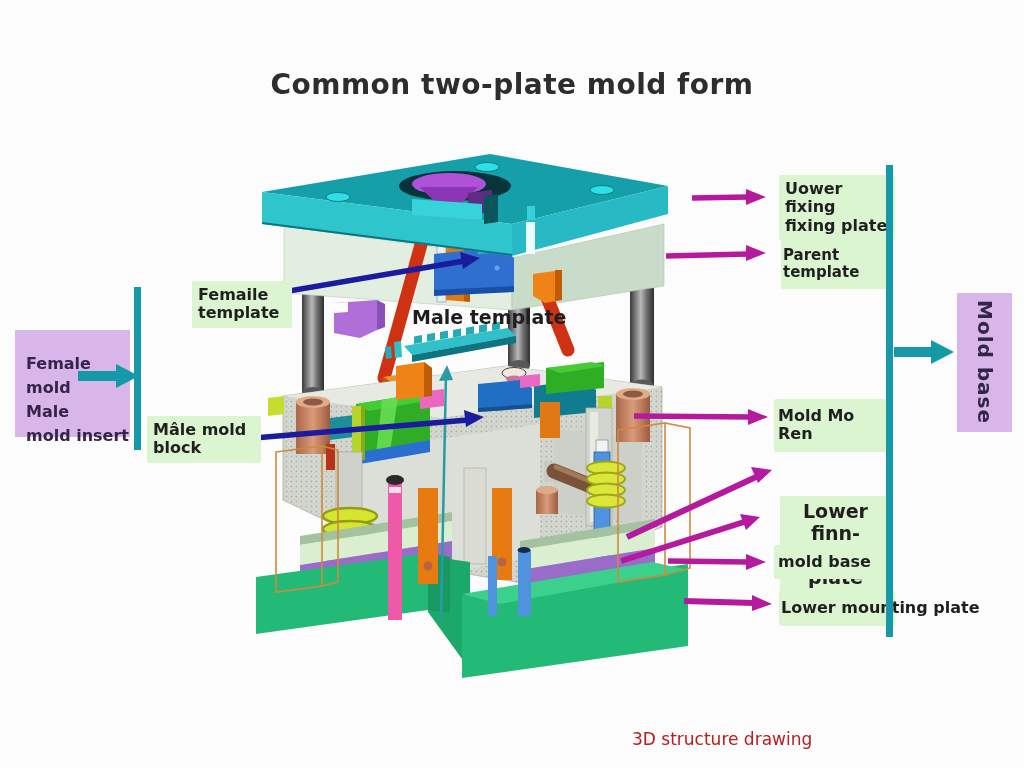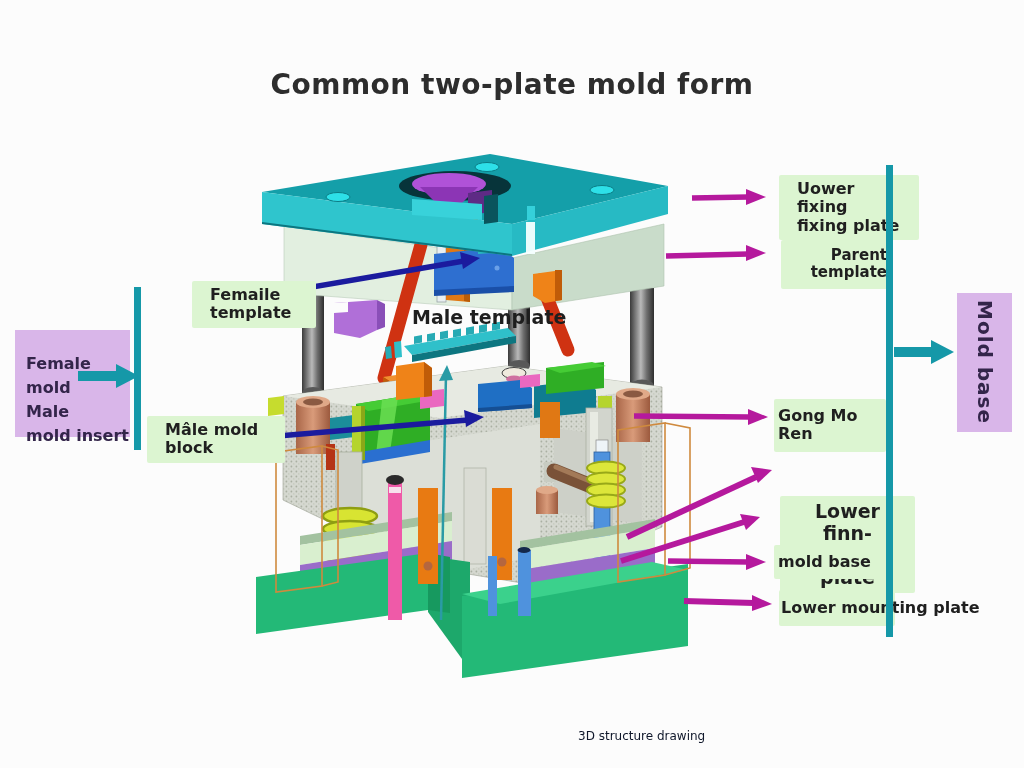--- a/index.html
+++ b/index.html
@@ -3,38 +3,38 @@
 <meta charset="utf-8">
 <style>
   html,body{margin:0;padding:0;background:#e9e9e9;}
   #canvas{position:relative;width:1024px;height:768px;background:#fcfcfc;overflow:hidden;
           font-family:"DejaVu Sans","Liberation Sans",sans-serif;}
   #mold-svg{position:absolute;left:0;top:0;z-index:0;}
   #overlay-svg{position:absolute;left:0;top:0;z-index:4;pointer-events:none;}
   .title{position:absolute;left:0;top:68px;width:1024px;text-align:center;
          font-size:28px;font-weight:bold;color:#2d2d2d;letter-spacing:0.5px;z-index:1;}
   .lbl{position:absolute;background:#dcf5d1;color:#1f1f1f;font-size:15px;font-weight:bold;
-       line-height:1.15;padding:5px 18px;border-radius:2px;white-space:pre-line;z-index:2;}
+       line-height:1.15;padding:5px 6px;border-radius:2px;white-space:pre-line;z-index:2;}
   .lbl.center{text-align:center;}
   .lbl.nowrap{white-space:nowrap;overflow:visible;}
   .purplebox{position:absolute;background:#d9b6e9;color:#33254a;font-weight:bold;z-index:1;}
   #group-box{left:15px;top:330px;width:104px;height:85px;font-size:16px;line-height:1.5;
              padding:22px 0 0 11px;white-space:pre-line;}
   #mold-base-box{left:957px;top:293px;width:55px;height:139px;display:flex;align-items:center;
                  justify-content:center;writing-mode:vertical-rl;font-size:20px;letter-spacing:1px;}
   .bracket{position:absolute;width:7px;background:#1598a8;z-index:3;}
   #bracket-left{left:134px;top:287px;height:163px;}
   #bracket-right{left:886px;top:165px;height:472px;}
   .floatlbl{position:absolute;color:#1e1e1e;z-index:2;}
   #male-template-lbl{left:412px;top:306px;font-size:19px;font-weight:bold;}
   #product-lbl{left:404px;top:695px;font-size:27px;color:#1c1c1c;}
-  #caption-lbl{left:578px;top:729px;font-size:12px;color:#0f172a;}
+  #caption-lbl{left:632px;top:729px;font-size:17px;color:#b91c1c;}
   
   #lbl-upper-fixing{left:779px;top:175px;width:104px;font-size:16px;}
-  #lbl-parent{left:781px;top:240px;width:104px;font-size:15px;text-align:right;padding:7px 2px;}
+  #lbl-parent{left:781px;top:240px;width:104px;font-size:15px;text-align:left;padding:7px 2px;}
   #lbl-gong{left:774px;top:399px;width:104px;font-size:16px;padding:8px 4px;}
   #lbl-support{left:787px;top:446px;width:88px;font-size:16px;}
   #lbl-lowerfin{left:780px;top:496px;width:99px;font-size:19px;}
   #lbl-moldbase-s{left:774px;top:545px;width:102px;font-size:16px;padding:8px 4px;}
   #lbl-lowermount{left:779px;top:590px;width:112px;font-size:16px;padding:9px 2px;}
   #lbl-femaile{left:144px;top:281px;width:88px;font-size:16px;margin-left:48px;}
   #lbl-malemold{left:147px;top:416px;width:102px;font-size:16px;}
 </style>
 </head>
 <body>
@@ -297,21 +297,21 @@
 template</div>
   <div class="lbl" id="lbl-malemold">Mâle mold
 block</div>
   <div class="purplebox" id="group-box">Female mold
 Male
 mold insert</div>
 
   <div class="lbl" id="lbl-upper-fixing">Uower fixing
 fixing plate</div>
   <div class="lbl" id="lbl-parent">Parent template</div>
-  <div class="lbl" id="lbl-gong">Gong Mo Ren</div>
+  <div class="lbl" id="lbl-gong">Mold Mo Ren</div>
   <div class="lbl center" id="lbl-lowerfin">Lower finn-
 fixing plate</div>
   <div class="lbl" id="lbl-moldbase-s">mold base</div>
   <div class="lbl nowrap" id="lbl-lowermount">Lower mounting plate</div>
   <div class="purplebox" id="mold-base-box">Mold base</div>
 
   <div class="floatlbl" id="male-template-lbl">Male template</div>
   <div class="floatlbl" id="caption-lbl">3D structure drawing</div>
 
   <div class="bracket" id="bracket-left"></div>

